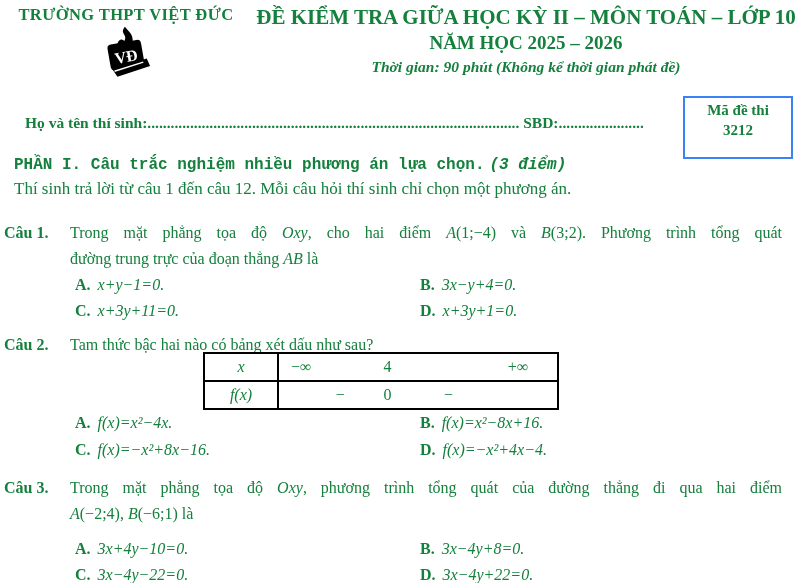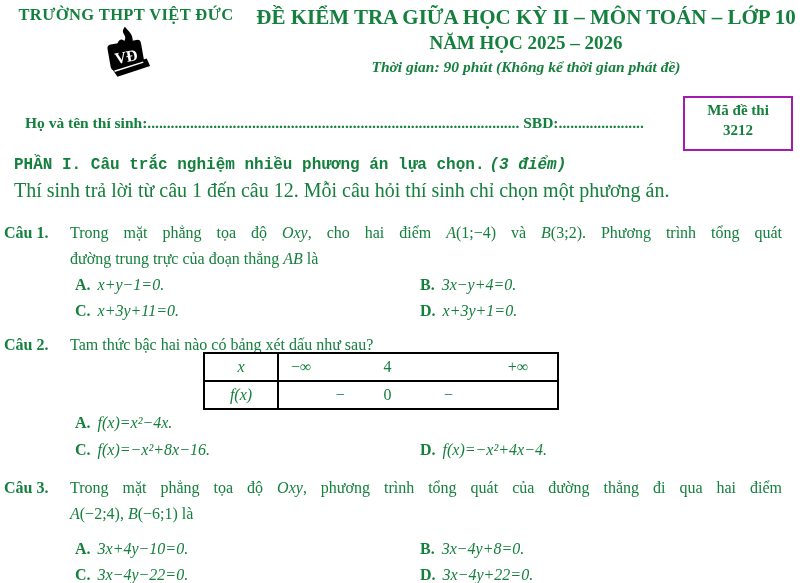--- a/index.html
+++ b/index.html
@@ -14,32 +14,32 @@
   .school-name { font-size:16.5px; font-weight:bold; letter-spacing:0.4px; padding-top:5px; white-space:nowrap; }
   .logo-wrap { margin-top:1px; }
   .header-right { flex:1; text-align:center; }
   .exam-title { font-size:21px; font-weight:bold; padding-top:5px; white-space:nowrap; }
   .exam-year { font-size:19px; font-weight:bold; margin-top:2px; }
   .exam-time { font-size:15.5px; font-weight:bold; font-style:italic; margin-top:4px; }
 
   
   .code-box {
     position:absolute; left:683px; top:96px; width:106px;
-    border:2px solid #a21caf; text-align:center; font-weight:bold;
-    font-size:15px; line-height:1.32; padding:3px 0 8px;
+    border:2px solid #3b82f6; text-align:center; font-weight:bold;
+    font-size:15px; line-height:1.32; padding:3px 0 16px;
   }
   .student-line {
     position:absolute; left:25px; top:114px; width:650px;
     font-weight:bold; font-size:15.5px; white-space:nowrap; overflow:hidden;
   }
 
   
   .part1-heading { position:absolute; left:14px; top:156px; font-size:16px; font-weight:bold;font-family:Liberation Mono, monospace; }
   .part1-points { font-style:italic; margin-left:5px; }
-  .part1-instruction { position:absolute; left:14px; top:179px; font-size:20px; }
+  .part1-instruction { position:absolute; left:14px; top:179px; font-size:17px; }
 
   
   .question { position:absolute; left:4px; width:778px; font-size:16px; }
   #q1 { top:220px; }
   #q2 { top:332px; height:134px; }
   #q3 { top:475px; }
 
   .q-line { display:flex; line-height:26px; }
   .q-num { width:66px; flex:none; font-weight:bold; }
   .q-text { flex:1; }
@@ -138,20 +138,21 @@
         <div class="st-axis">
           <span class="st-mark m-signl">−</span>
           <span class="st-mark m-zero">0</span>
           <span class="st-mark m-signr">−</span>
         </div>
       </div>
     </div>
     <div class="opts-wrap">
       <div class="opts-row">
         <span class="opt opt-left"><span class="opt-label">A.</span><span class="mi">f(x)=x²−4x.</span></span>
+        <span class="opt"><span class="opt-label">B.</span><span class="mi">f(x)=x²−8x+16.</span></span>
       </div>
       <div class="opts-row">
         <span class="opt opt-left"><span class="opt-label">C.</span><span class="mi">f(x)=−x²+8x−16.</span></span>
         <span class="opt"><span class="opt-label">D.</span><span class="mi">f(x)=−x²+4x−4.</span></span>
       </div>
     </div>
   </div>
 
   <div class="question" id="q3">
     <div class="q-line">

